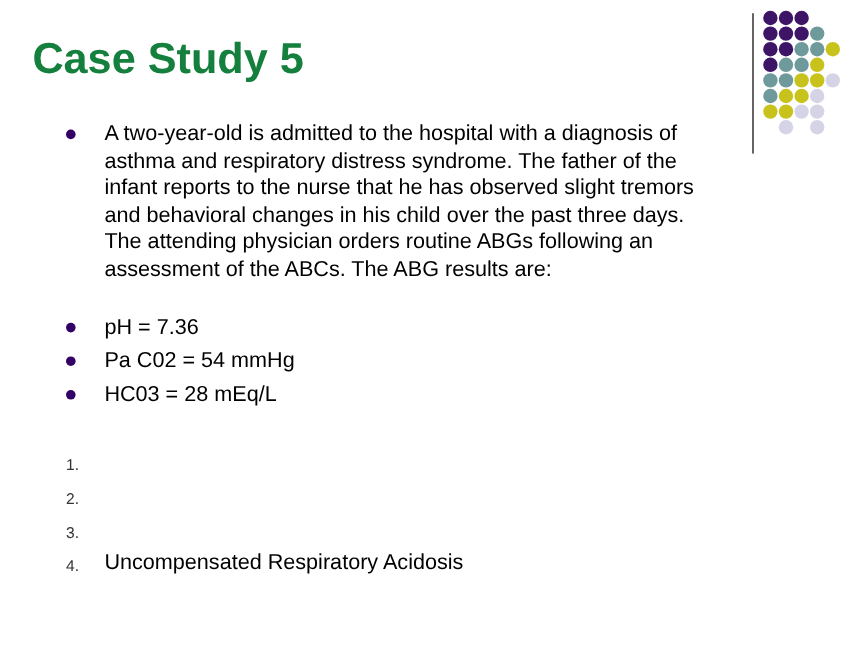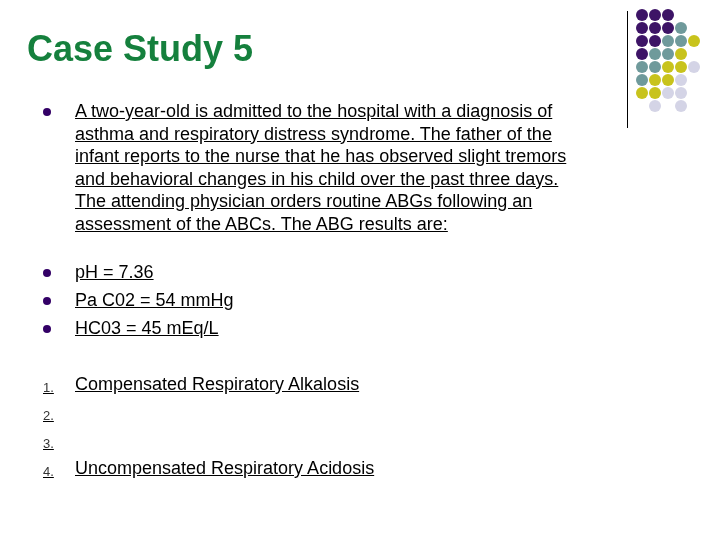--- a/index.html
+++ b/index.html
@@ -8,21 +8,21 @@
   .title { position:absolute; left:27px; top:29px; font-size:36px; font-weight:bold; color:#15803d;
            line-height:40px; white-space:nowrap; }
   .vline { position:absolute; left:627px; top:11px; width:1px; height:117px; background:#000; }
   .dots { position:absolute; left:636px; top:9px; width:80px; height:110px; }
   .dot { position:absolute; width:12px; height:12px; border-radius:50%; }
   .p { background:#3d1466; }
   .t { background:#6f9a9b; }
   .y { background:#c8c31c; }
   .l { background:#d4d4e6; }
   .body-block { position:absolute; left:43px; top:100px; width:620px; font-size:18px; line-height:22.5px; }
-  .item { position:absolute; left:0; display:flex;text-decoration:underline; }
+  .item { position:absolute; left:12px; display:flex; }
   .bullet { width:32px; flex:none; position:relative; }
   .bullet .dotb { position:absolute; left:0; top:8px; width:8px; height:8px; border-radius:50%; background:#330066; }
   .num { width:32px; flex:none; font-size:13px; color:#333; padding-top:4px; }
   .txt { white-space:pre-line; }
 </style>
 </head>
 <body>
 
 <div class="title">Case Study 5</div>
 
@@ -83,26 +83,25 @@
   <div class="item" style="top:189px;">
     <div class="bullet">
         <span class="dotb"></span>
       </div>
     <div class="txt">Pa C02 = 54 mmHg</div>
   </div>
   <div class="item" style="top:217px;">
     <div class="bullet">
         <span class="dotb"></span>
       </div>
-    <div class="txt">HC03 = 45 mEq/L</div>
+    <div class="txt">HC03 = 28 mEq/L</div>
   </div>
 
   <div class="item" style="top:273px;">
     <div class="num">1.</div>
-    <div class="txt">Compensated Respiratory Alkalosis</div>
   </div>
   <div class="item" style="top:301px;">
     <div class="num">2.</div>
   </div>
   <div class="item" style="top:329px;">
     <div class="num">3.</div>
   </div>
   <div class="item" style="top:357px;">
     <div class="num">4.</div>
     <div class="txt">Uncompensated Respiratory Acidosis</div>

